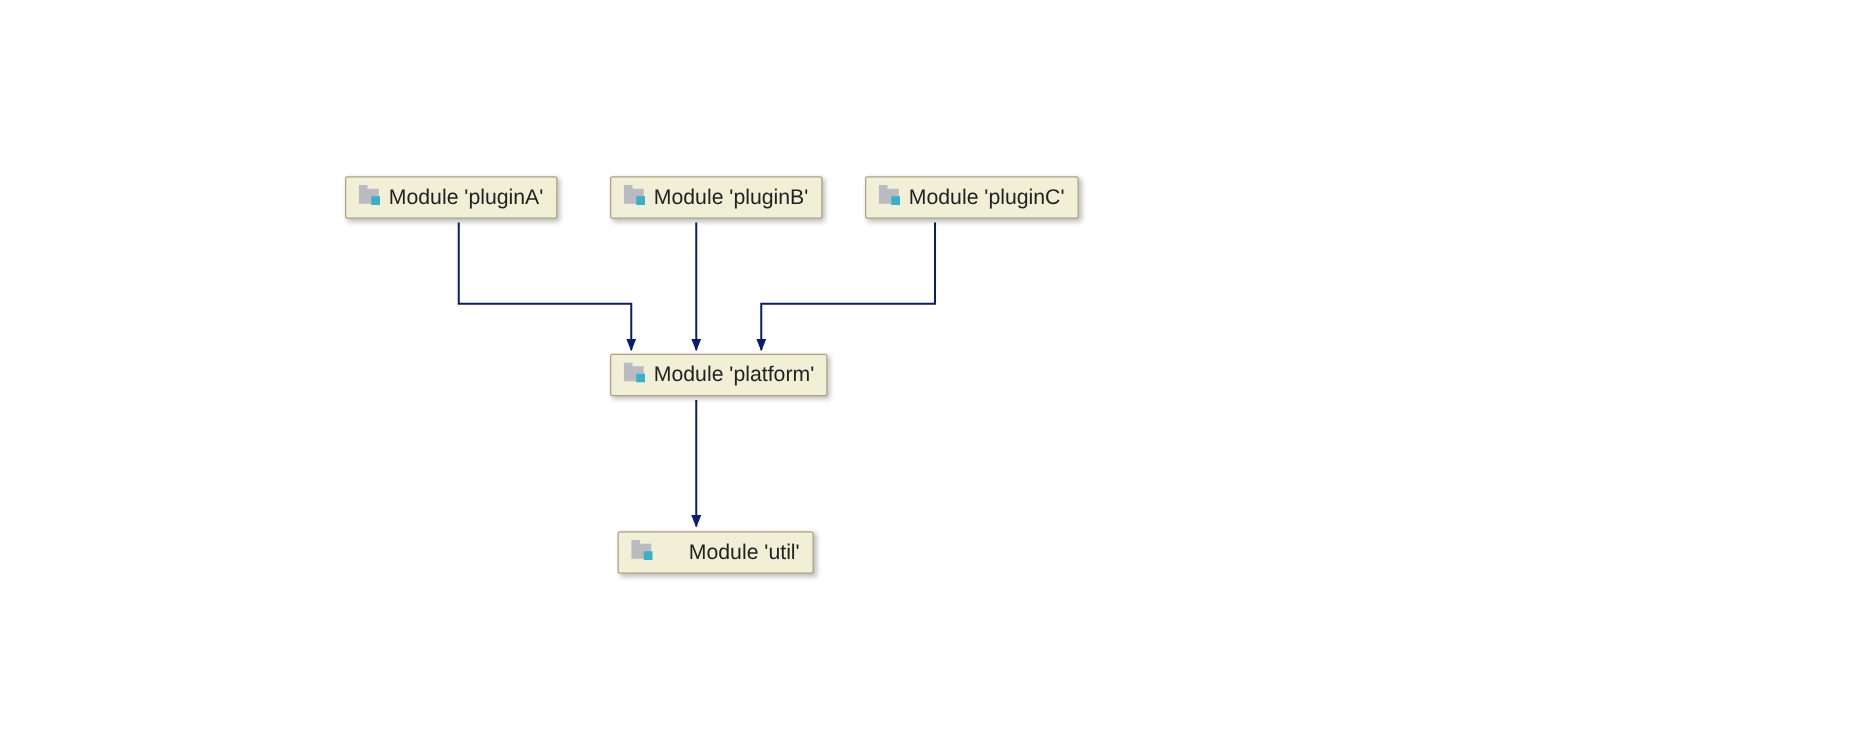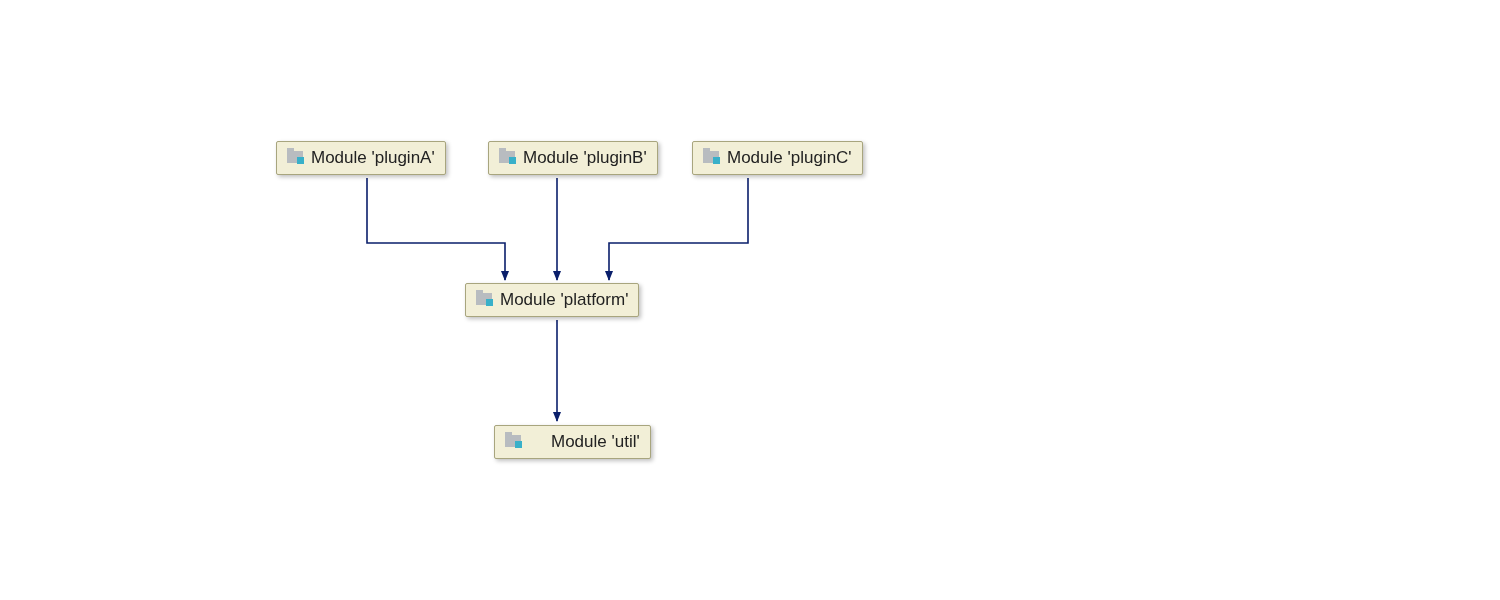--- a/index.html
+++ b/index.html
@@ -77,21 +77,21 @@
 
 <div class="node" style="left:656px; top:141px;margin-left:36px;">
   <svg class="folder-icon" width="18" height="16">
     <rect x="0" y="3" width="16" height="12" fill="#b8bcc0"></rect>
     <rect x="0" y="0" width="7" height="4" fill="#b8bcc0"></rect>
     <rect x="10" y="9" width="7" height="7" fill="#38b0c9"></rect>
   </svg>
   <span class="label">Module 'pluginC'</span>
 </div>
 
-<div class="node" style="left:465px; top:283px;">
+<div class="node" style="left:488px; top:283px;">
   <svg class="folder-icon" width="18" height="16">
     <rect x="0" y="3" width="16" height="12" fill="#b8bcc0"></rect>
     <rect x="0" y="0" width="7" height="4" fill="#b8bcc0"></rect>
     <rect x="10" y="9" width="7" height="7" fill="#38b0c9"></rect>
   </svg>
   <span class="label">Module 'platform'</span>
 </div>
 
 <div class="node" style="left:494px; top:425px;gap:28px;">
   <svg class="folder-icon" width="18" height="16">

